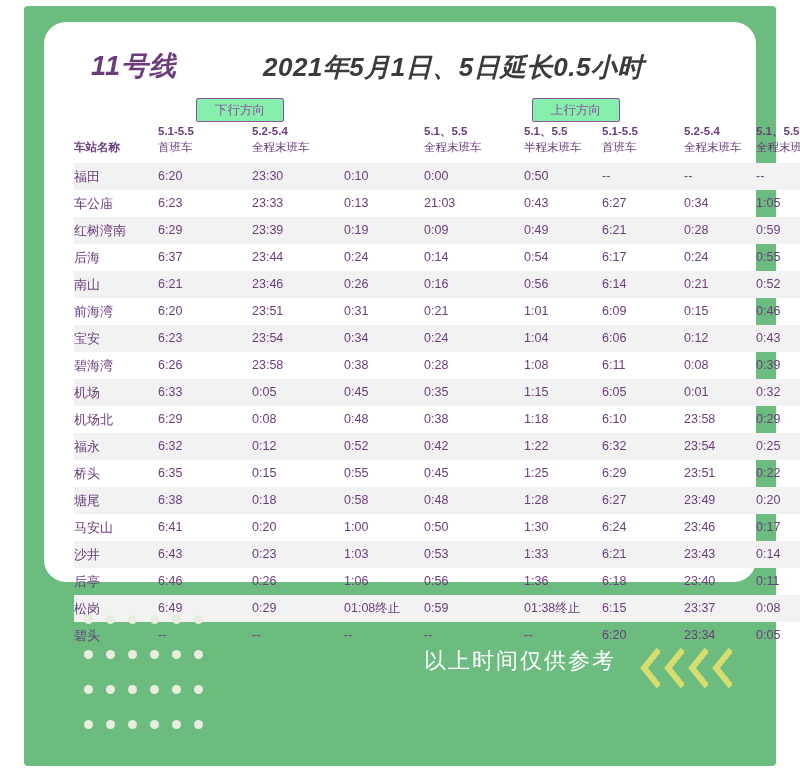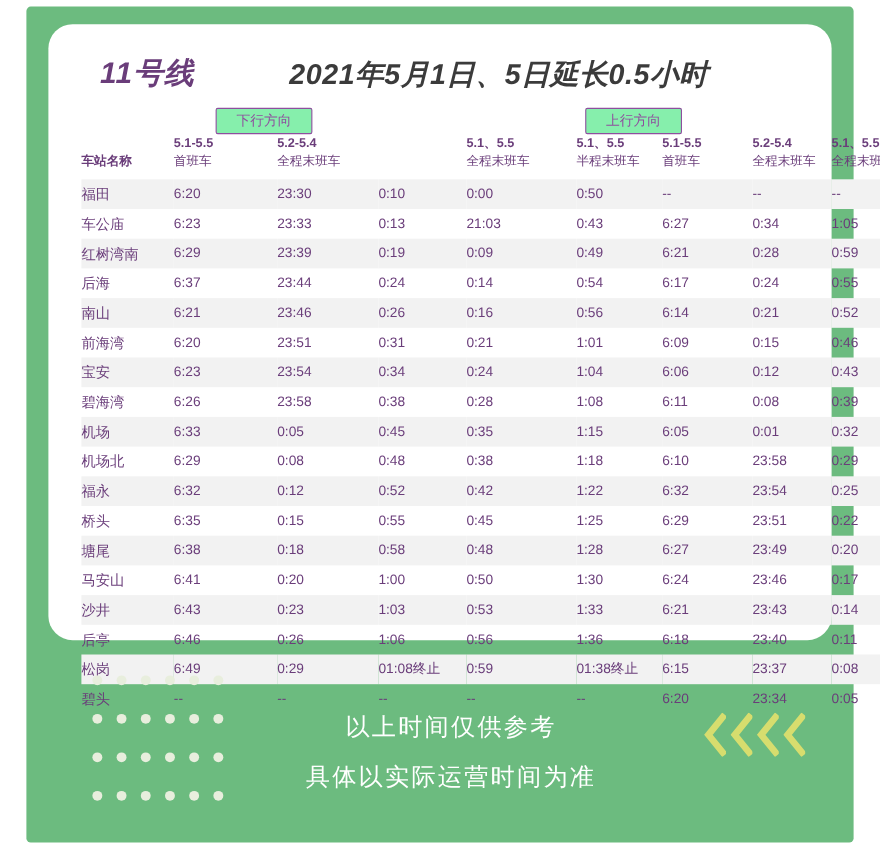--- a/index.html
+++ b/index.html
@@ -134,24 +134,24 @@
     background: #e8eedd;
     margin-right: 13px;
   }
   .dots2 { top: 645px; }
   .dots3 { top: 680px; }
   .dots4 { top: 715px; }
 
   
   .foot {
     position: absolute;
-    left: 220px;
+    left: 236px;
     top: 638px;
     width: 380px;
-    text-align: center;
+    text-align: right;
   }
   .foot div {
     font-size: 22px;
     color: #ffffff;
     letter-spacing: 2px;
     line-height: 46px;
   }
   
   .chevrons {
     position: absolute;
@@ -446,21 +446,20 @@
   </div>
   <div class="dots dots3">
     <span></span><span></span><span></span><span></span><span></span><span></span>
   </div>
   <div class="dots dots4">
     <span></span><span></span><span></span><span></span><span></span><span></span>
   </div>
 
   <div class="foot">
     <div>以上时间仅供参考</div>
-    <div>具体以实际运营时间为准</div>
   </div>
 
   <div class="chevrons">
     <div class="chev c1">
       <svg width="20" height="40" viewBox="0 0 20 40">
           <polyline points="17,4 4,20 17,36" fill="none" stroke="#d7dd6e" stroke-width="6" stroke-linecap="square"></polyline>
         </svg>
     </div>
     <div class="chev c2">
       <svg width="20" height="40" viewBox="0 0 20 40">

